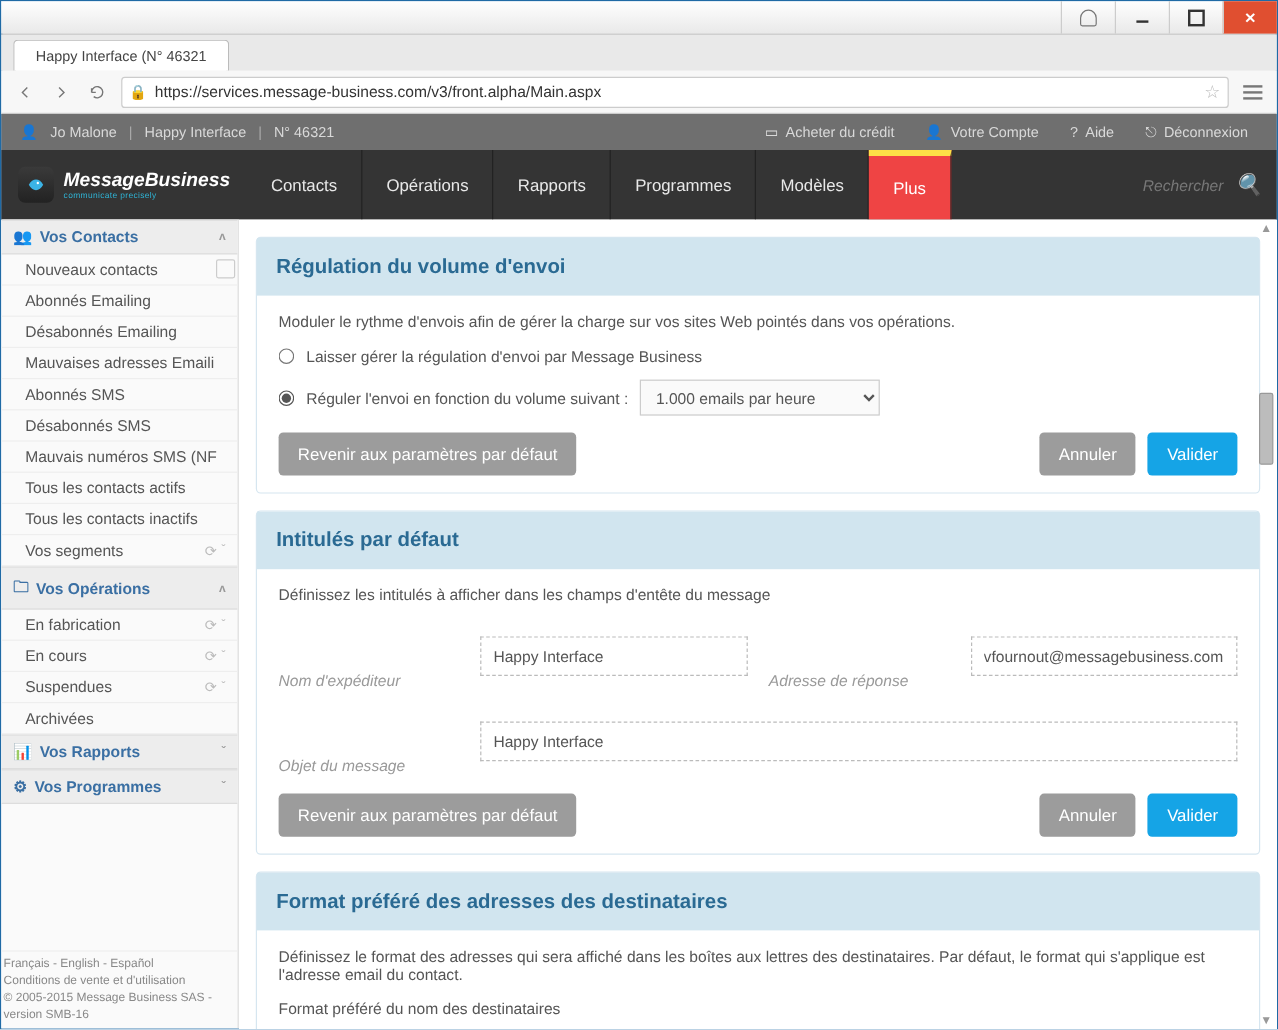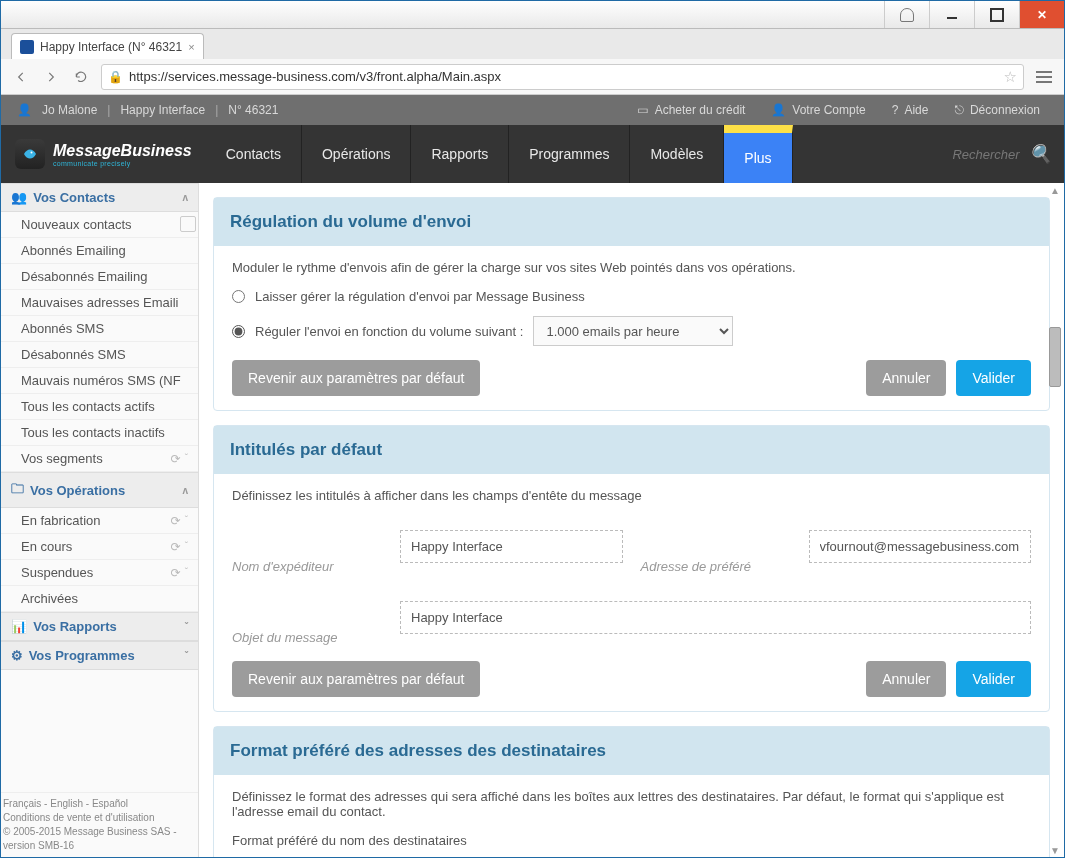--- a/index.html
+++ b/index.html
@@ -10,21 +10,21 @@
 .win-title { height:28px; background:linear-gradient(#fefefe,#e9e9e9); display:flex; justify-content:flex-end; align-items:stretch; border-bottom:1px solid #bbb; }
 .win-btn { width:45px; display:flex; align-items:center; justify-content:center; border-left:1px solid #ccc; font-size:12px; color:#333; }
 .win-btn.min::before{content:"";display:block;width:10px;height:2px;background:#333;margin-top:6px;}
 .win-btn.max::before{content:"";display:block;width:10px;height:10px;border:2px solid #333;}
 .win-btn.close{ background:#e04f30; color:#fff; }
 .win-btn.close::before{content:"✕";font-weight:bold;}
 .win-btn.user::before{content:"";display:block;width:12px;height:12px;border:1px solid #777;border-radius:50% 50% 2px 2px;}
 
 
 .tabstrip { height:30px; background:#e9e9e9; display:flex; align-items:flex-end; padding-left:10px; }
-.tab { height:26px; background:#fff; border:1px solid #bbb; border-bottom:none; border-radius:4px 4px 0 0; display:flex; align-items:center; padding:0 8px; gap:6px; font-size:12px; color:#444; min-width:180px; }
+.tab { height:26px; background:#fff; border:1px solid #bbb; border-bottom:none; border-radius:4px 4px 0 0; display:flex; align-items:center; padding:0 8px; gap:6px; font-size:12px; color:#444; min-width:180px;flex-direction:column; }
 .tab .favicon{width:14px;height:14px;background:#1b4f9a;border-radius:2px;}
 .tab .tab-close{font-size:11px;color:#888;}
 .addrbar { height:36px; background:#f7f7f7; border-bottom:1px solid #ccc; display:flex; align-items:center; padding:0 10px; gap:10px; }
 .navbtn{width:20px;height:20px;display:flex;align-items:center;justify-content:center;color:#666;border-radius:50%;}
 .navbtn svg{width:14px;height:14px;stroke:#777;fill:none;stroke-width:2;}
 .omni{flex:1;height:26px;background:#fff;border:1px solid #ccc;border-radius:3px;display:flex;align-items:center;padding:0 6px;gap:6px;}
 .omni .lock{color:#c9a400;font-size:12px;}
 .omni input{flex:1;border:none;outline:none;font-size:13px;color:#333;}
 .omni .star{color:#bbb;font-size:15px;}
 .menu-lines{display:flex;flex-direction:column;gap:3px;width:16px;}
@@ -37,21 +37,21 @@
 .utilbar .spacer{flex:1;}
 .utilbar .ulink{display:flex;align-items:center;gap:6px;padding:0 8px;}
 .utilbar .ulink .ico{font-size:12px;}
 .mainnav { height:58px; background:#343434; display:flex; align-items:stretch; }
 .brand{display:flex;align-items:center;gap:8px;padding:0 14px;}
 .brand .logo{width:30px;height:30px;background:linear-gradient(#3a3a3a,#222);border-radius:6px;display:flex;align-items:center;justify-content:center;}
 .brand .logo svg{width:18px;height:18px;}
 .brand .name{color:#fff;font-size:16px;font-weight:bold;font-style:italic;}
 .brand .tagline{display:block;font-size:7px;color:#2fb4d6;font-style:normal;font-weight:normal;letter-spacing:.3px;}
 .navitem{color:#e8e8e8;font-size:14px;display:flex;align-items:center;padding:0 20px;border-right:1px solid #222;}
-.navitem.active{background:#3b82f6;color:#fff;border-top:8px solid #fde047;}
+.navitem.active{background:#ef4444;color:#fff;border-top:5px solid #fde047;}
 .navspacer{flex:1;}
 .searchbox{display:flex;align-items:center;padding:0 12px;gap:10px;color:#777;font-size:13px;font-style:italic;}
 .searchbox .mag{color:#ddd;font-size:18px;}
 
 .body { flex:1; display:flex; overflow:hidden; background:#fff; }
 .sidebar { width:198px; background:#fafafa; border-right:1px solid #ddd; display:flex; flex-direction:column; font-size:13px; overflow:hidden;}
 .side-hdr{background:#ededed;border-top:1px solid #ddd;border-bottom:1px solid #ddd;padding:6px 10px;color:#3a6fa3;display:flex;align-items:center;gap:6px;font-weight:bold;}
 .side-hdr .chev{margin-left:auto;color:#999;font-size:10px;}
 .side-item{padding:5px 10px 5px 20px;color:#555;border-bottom:1px solid #eee;position:relative;display:flex;align-items:center;}
 .side-item .rfr{margin-left:auto;color:#bbb;font-size:12px;}
@@ -291,21 +291,21 @@
           </div>
         </div>
 
         <div class="panel">
           <div class="panel-hd">Intitulés par défaut</div>
           <div class="panel-bd">
             <p>Définissez les intitulés à afficher dans les champs d'entête du message</p>
             <div class="field-grid">
               <div class="flabel">Nom d'expéditeur</div>
               <input class="dashed-in" value="Happy Interface" style="">
-              <div class="flabel">Adresse de préféré</div>
+              <div class="flabel">Adresse de réponse</div>
               <input class="dashed-in" value="vfournout@messagebusiness.com" style="">
             </div>
             <div class="field-grid two">
               <div class="flabel">Objet du message</div>
               <input class="dashed-in" value="Happy Interface" style="">
             </div>
             <div class="actions">
               <button class="btn gray">Revenir aux paramètres par défaut</button>
               <div class="spacer"></div>
               <button class="btn gray">Annuler</button>

